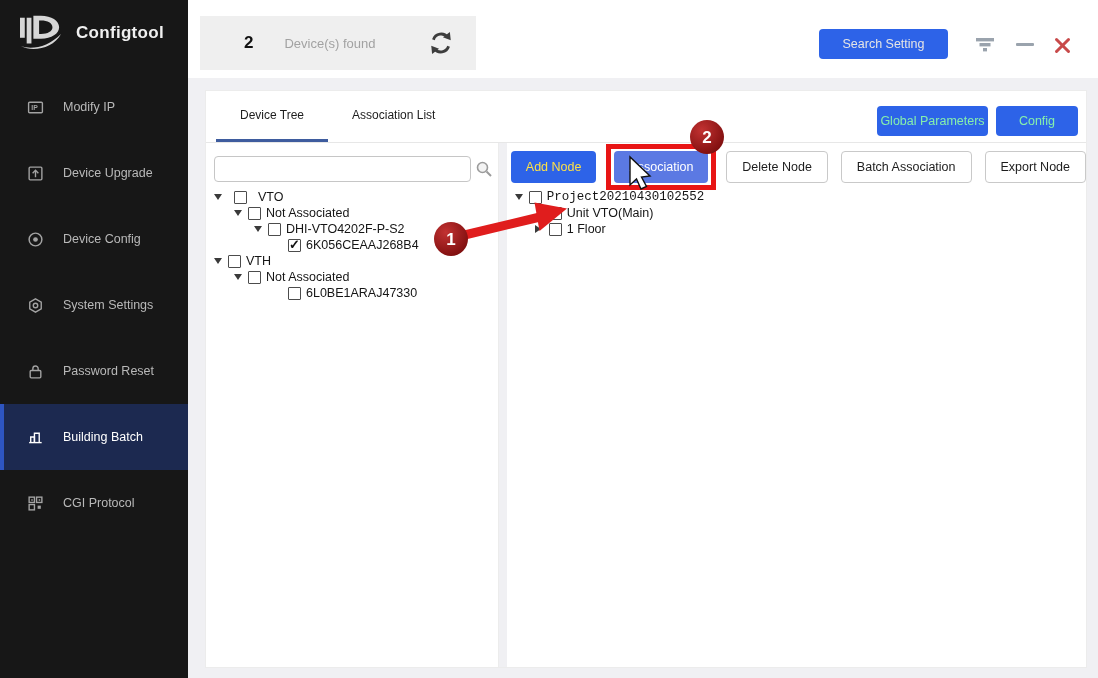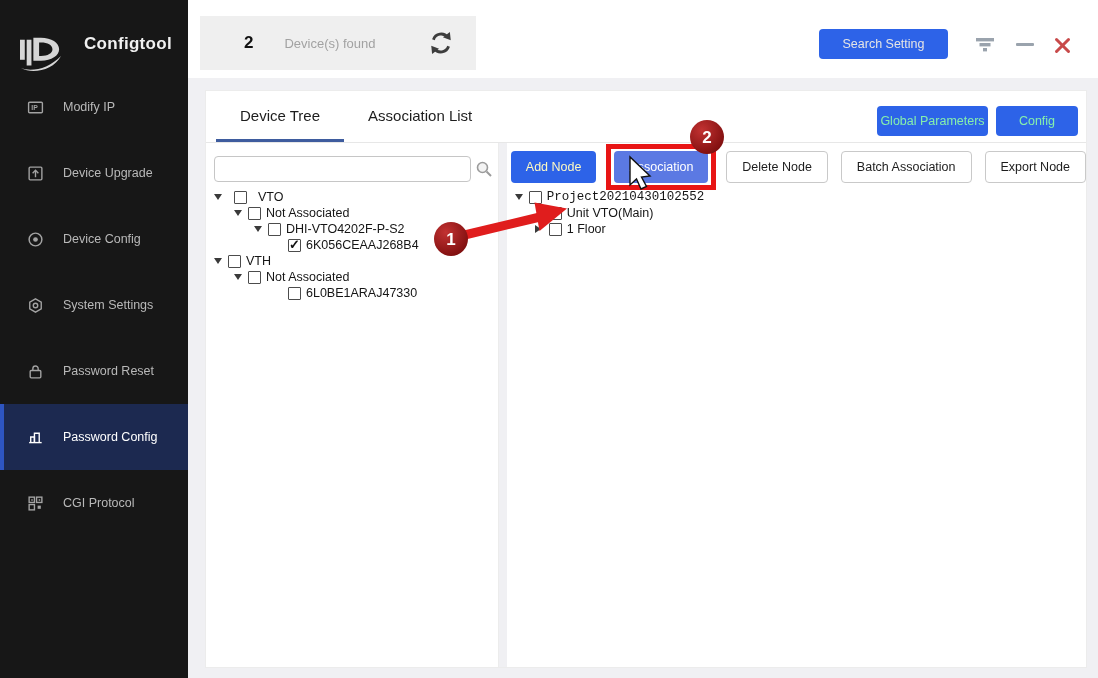--- a/index.html
+++ b/index.html
@@ -2,21 +2,21 @@
 <html style="--accent-blue: #2d63e8; --assoc-blue: #5b79e3; --annotation-red: #e81515;"><head>
 <meta charset="utf-8">
 <style>
   * { margin:0; padding:0; box-sizing:border-box; }
   html,body { background:#d8d8d8; }
   body { font-family:"Liberation Sans", sans-serif; }
   .app { position:relative; width:1098px; height:678px; background:#f0f0f3; overflow:hidden; }
 
   
   .sidebar { position:absolute; left:0; top:0; width:188px; height:678px; background:#171717; z-index:2; }
-  .logo { position:absolute; top:34px; left:18px; display:flex; align-items:flex-start; gap:20px; }
+  .logo { position:absolute; top:12px; left:18px; display:flex; align-items:center; gap:12px; }
   .logo-text { color:#f0f0f0; font-size:17px; font-weight:700; letter-spacing:.3px; }
   .nav { position:absolute; top:74px; left:0; right:0; }
   .nav-item { height:66px; display:flex; align-items:center; padding-left:27px; gap:19px;
               color:#b9b9b9; font-size:12.5px; cursor:pointer; }
   .nav-item .nicon { width:17px; height:17px; display:inline-flex; color:#a3a3a3; flex:0 0 17px; }
   .nav-item .nicon svg { width:17px; height:17px; }
   .nav-item.active { background:#1c2950; color:#ffffff; border-left:4px solid #2e55c1; padding-left:23px; }
   .nav-item.active .nicon { color:#ffffff; }
 
   
@@ -33,21 +33,21 @@
   .winctl { position:absolute; top:36px; display:flex; align-items:center; justify-content:center; cursor:pointer; }
   .ctl-filter { left:787px; width:20px; height:16px; }
   .ctl-min { left:827px; width:20px; height:16px; }
   .ctl-min .bar { width:18px; height:3px; background:#9aa3ad; border-radius:1px; }
   .ctl-close { left:864px; width:20px; height:18px; }
 
   
   .card { position:absolute; left:17px; top:90px; width:882px; height:578px; background:#ffffff;
           border:1px solid #ececec; }
   .tabbar { position:relative; height:52px; border-bottom:1px solid #e7e7e7; display:flex; align-items:stretch; padding-left:10px; }
-  .tab { display:flex; align-items:center; padding:0 24px; font-size:15px; color:#1d1d1d; cursor:pointer;
+  .tab { display:flex; align-items:center; padding:0 24px; font-size:12px; color:#1d1d1d; cursor:pointer;
          border-bottom:3px solid transparent; }
   .tab.active { border-bottom-color:#3e5c9e; }
   .toolbar-btn { position:absolute; top:15px; height:30px; background:var(--accent-blue); color:#86efac;
                  border:none; border-radius:4px; font-size:12.5px; cursor:pointer; font-family:inherit; }
   .btn-global { right:98px; width:111px; }
   .btn-config { right:8px; width:82px; }
 
   .content-row { position:absolute; top:52px; left:0; right:0; bottom:0; display:flex; }
   .left-panel { width:306px; border-right:1px solid #ececec; position:relative; }
   .panel-gap { width:8px; background:#f0f0f3; }
@@ -70,21 +70,21 @@
   .exp.right { border-top:4.5px solid transparent; border-bottom:4.5px solid transparent; border-left:6px solid #3a3a3a; }
   .exp.none { visibility:hidden; }
   .cb { width:13px; height:13px; border:1.5px solid #4c4c4c; border-radius:1px; background:#fff; margin-right:5px;
         flex:0 0 13px; position:relative; cursor:pointer; }
   .cb.checked::after { content:"✓"; position:absolute; left:0px; top:-3px; font-size:13px; font-weight:700; color:#111; }
   .tree-label { font-size:12.5px; color:#151515; white-space:nowrap; }
 
   
   .node-btn-row { display:flex; align-items:center; margin:8px 0 0 4px; gap:13px; height:32px; }
   .nbtn { height:32px; padding:0 15px; border-radius:4px; font-size:12.5px; cursor:pointer; font-family:inherit; white-space:nowrap; }
-  .nbtn.primary { background:var(--accent-blue); color:#fef9c3; border:none;text-align:right; }
+  .nbtn.primary { background:var(--accent-blue); color:#fde047; border:none;text-align:right; }
   .nbtn.primary-hover { background:var(--assoc-blue); color:#fff; border:none; }
   .nbtn.secondary { background:#fff; color:#1d1d1d; border:1px solid #c9c9c9; }
   .red-box { display:inline-flex; align-items:center; border:5px solid var(--annotation-red);
              padding:2px 3px; margin:-7px -3px; background:transparent; }
 
   
   .overlay { position:absolute; inset:0; z-index:60; pointer-events:none; }
 </style>
 </head>
 <body>
@@ -151,21 +151,21 @@
           <span>Password Reset</span>
         </div>
         <div class="nav-item active">
           <span class="nicon">
             <svg viewBox="0 0 16 16" fill="none" stroke="currentColor" stroke-width="1.3">
               <path d="M3.5 12.5 V7.5 H7 V12.5"></path>
               <path d="M7 12.5 V4 H11.5 V12.5"></path>
               <line x1="2" y1="12.8" x2="13.8" y2="12.8"></line>
             </svg>
           </span>
-          <span>Password Config</span>
+          <span>Building Batch</span>
         </div>
         <div class="nav-item">
           <span class="nicon">
             <svg viewBox="0 0 16 16" fill="none" stroke="currentColor" stroke-width="1.3">
               <rect x="2" y="2" width="5" height="5"></rect>
               <rect x="9" y="2" width="5" height="5"></rect>
               <rect x="2" y="9" width="5" height="5"></rect>
               <rect x="10" y="10" width="3" height="3" fill="currentColor" stroke="none"></rect>
               <rect x="4" y="4" width="1.4" height="1.4" fill="currentColor" stroke="none"></rect>
               <rect x="11" y="4" width="1.4" height="1.4" fill="currentColor" stroke="none"></rect>

